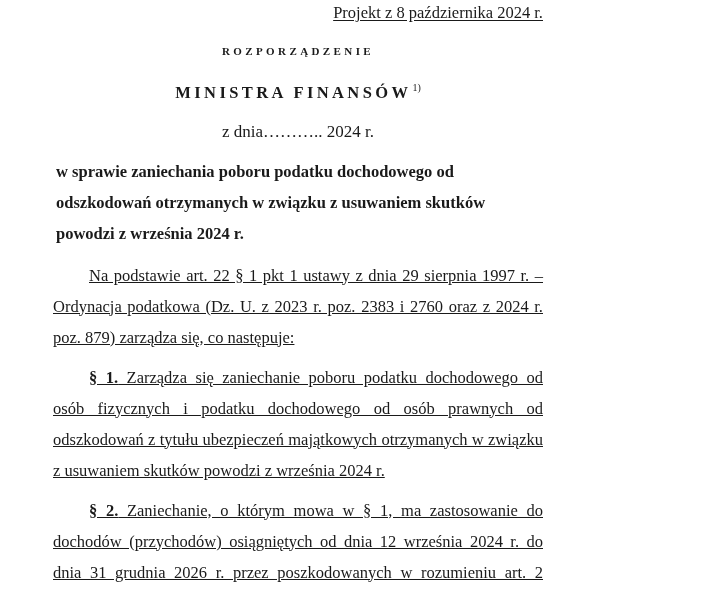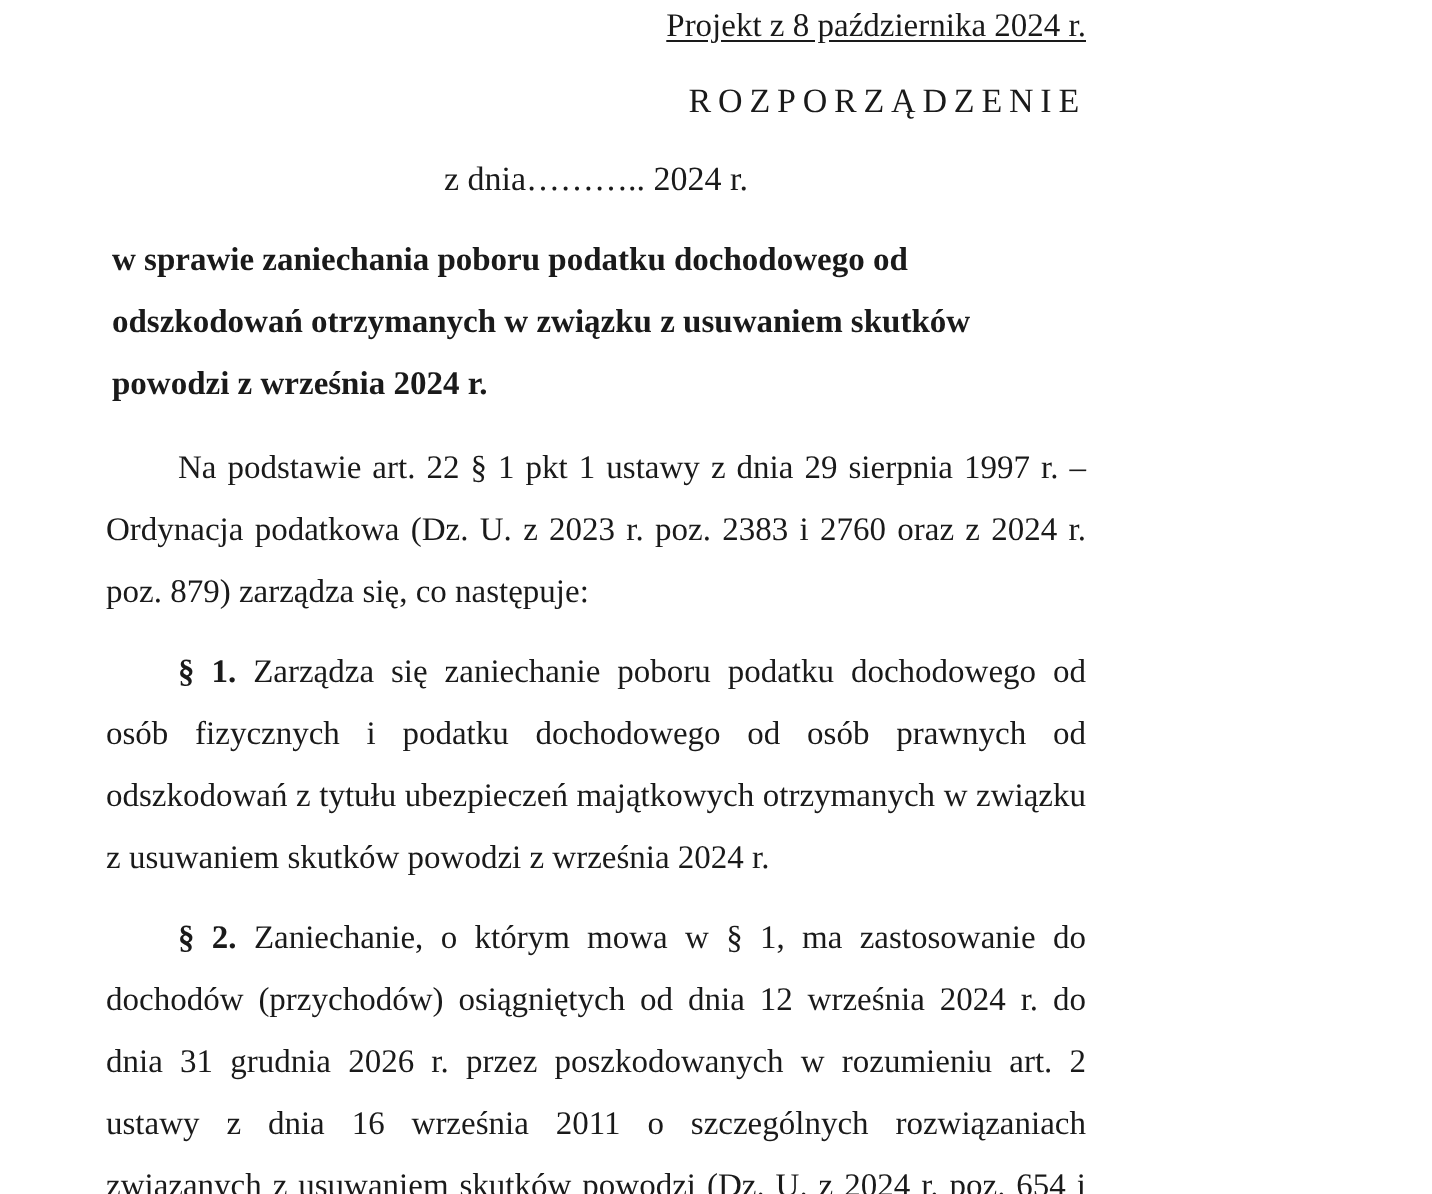--- a/index.html
+++ b/index.html
@@ -36,27 +36,26 @@
     text-decoration: underline;
     text-underline-offset: 2px;
   }
 
   
   .heading-block {
     text-align: center;
     margin: 0;
   }
   .title-main {
-    font-weight: normal;
-    font-size: 17px;
+    font-weight: bold;
+    font-size: 11px;
     letter-spacing: 3.4px;
     margin: 0;
     padding-top: 17px;
     line-height: 22px;
-    text-align: right;
   }
   .title-sub {
     font-weight: bold;
     font-size: 16.5px;
     letter-spacing: 3.4px;
     margin: 0;
     padding-top: 15px;
     line-height: 22px;
     position: relative;
   }
@@ -87,38 +86,40 @@
 
   
   .para {
     font-size: 16.5px;
     line-height: 31px;
     text-align: justify;
     text-justify: inter-word;
     margin: 0;
     text-indent: 36px;
     hyphens: none;
+    text-decoration: underline;
   }
   .para.first-body { padding-top: 11px; }
   .para.spaced { padding-top: 9px; }
   .para .sect {
     font-weight: bold;
   }
 </style>
 </head>
 <body>
 
 <div class="page">
 
   <p class="draft-line">
     <span class="draft-text">Projekt z 8 października 2024 r.</span>
   </p>
 
   <div class="heading-block">
     <p class="title-main">ROZPORZĄDZENIE</p>
+    <p class="title-sub"><span>MINISTRA FINANSÓW</span><span class="footnote-ref">1)</span></p>
     <p class="date-line">z dnia……….. 2024 r.</p>
   </div>
 
   <p class="subject">w sprawie zaniechania poboru podatku dochodowego od odszkodowań otrzymanych w związku z usuwaniem skutków powodzi z września 2024 r.</p>
 
   <p class="para first-body">Na podstawie art. 22 § 1 pkt 1 ustawy z dnia 29 sierpnia 1997 r. – Ordynacja podatkowa (Dz. U. z 2023 r. poz. 2383 i 2760 oraz z 2024 r. poz. 879) zarządza się, co następuje:</p>
 
   <p class="para spaced"><span class="sect">§ 1.</span><span> Zarządza się zaniechanie poboru podatku dochodowego od osób fizycznych i podatku dochodowego od osób prawnych od odszkodowań z tytułu ubezpieczeń majątkowych otrzymanych w związku z usuwaniem skutków powodzi z września 2024 r.</span></p>
 
   <p class="para spaced"><span class="sect">§ 2.</span><span> Zaniechanie, o którym mowa w § 1, ma zastosowanie do dochodów (przychodów) osiągniętych od dnia 12 września 2024 r. do dnia 31 grudnia 2026 r. przez poszkodowanych w rozumieniu art. 2 ustawy z dnia 16 września 2011 o szczególnych rozwiązaniach związanych z usuwaniem skutków powodzi (Dz. U. z 2024 r. poz. 654 i 1473) będących podatnikami podatku dochodowego od osób fizycznych albo podatnikami podatku dochodowego od osób prawnych.</span></p>

